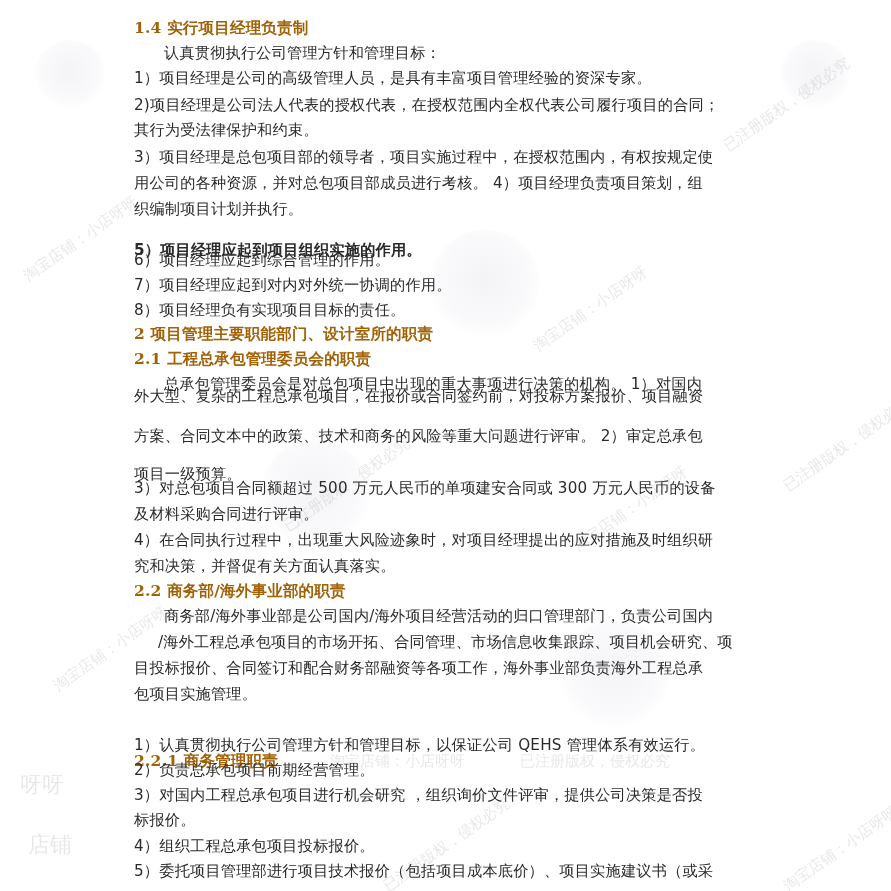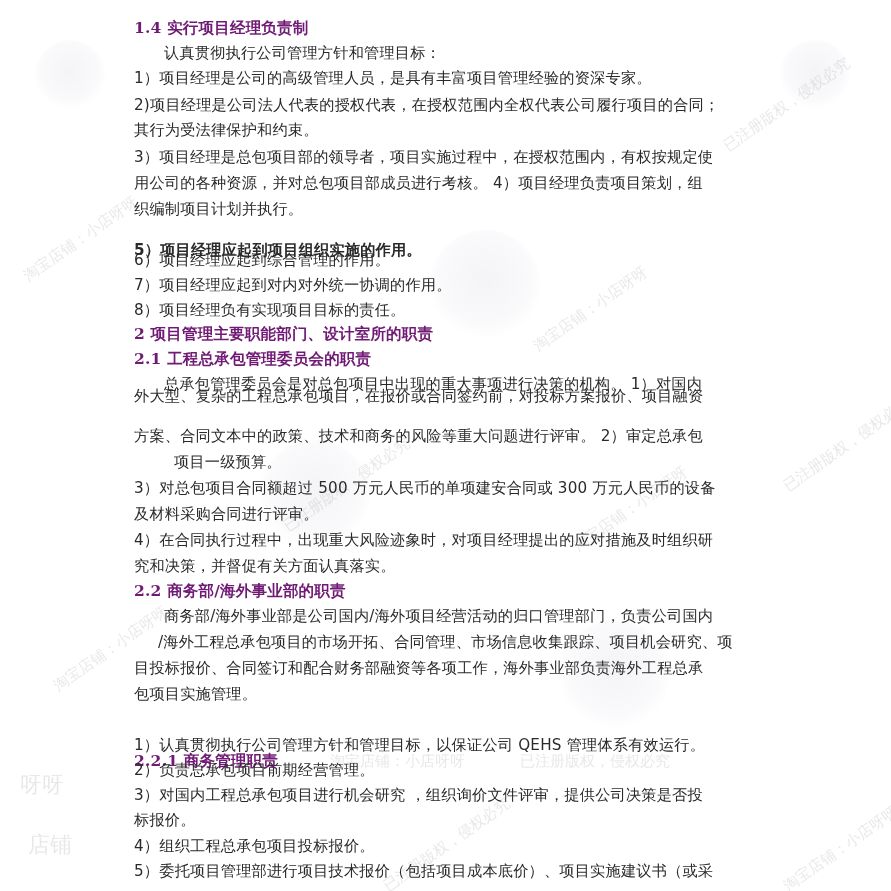--- a/index.html
+++ b/index.html
@@ -49,21 +49,21 @@
     left: 0;
     font-size: 15.2px;
     line-height: 20px;
     white-space: nowrap;
     letter-spacing: 0.2px;
   }
   .heading {
     font-weight: bold;
     font-family: "DejaVu Serif", "Liberation Serif", serif;
     font-size: 15.5px;
-    color: #701a75;
+    color: #a16207;
   }
   .indent { padding-left: 30px; }
 </style>
 </head>
 <body>
 
 <div class="page">
 
   <div class="mascot" style="left:35px;top:40px;"></div>
   <div class="mascot" style="left:780px;top:40px;"></div>
@@ -96,21 +96,21 @@
     <div class="line" style="top:181px;">织编制项目计划并执行。</div>
     <div class="line" style="top:222px;font-weight:bold;">5）项目经理应起到项目组织实施的作用。</div>
     <div class="line" style="top:232px;">6）项目经理应起到综合管理的作用。</div>
     <div class="line" style="top:257px;">7）项目经理应起到对内对外统一协调的作用。</div>
     <div class="line" style="top:282px;">8）项目经理负有实现项目目标的责任。</div>
     <div class="line heading" style="top:306px;">2 项目管理主要职能部门、设计室所的职责</div>
     <div class="line heading" style="top:331px;">2.1 工程总承包管理委员会的职责</div>
     <div class="line indent" style="top:356px;">总承包管理委员会是对总包项目中出现的重大事项进行决策的机构。  1）对国内</div>
     <div class="line" style="top:368px;">外大型、复杂的工程总承包项目，在报价或合同签约前，对投标方案报价、项目融资</div>
     <div class="line" style="top:408px;">方案、合同文本中的政策、技术和商务的风险等重大问题进行评审。  2）审定总承包</div>
-    <div class="line" style="top:434px;margin-left:40px;">项目一级预算。</div>
+    <div class="line" style="top:446px;">项目一级预算。</div>
     <div class="line" style="top:460px;">3）对总包项目合同额超过  500 万元人民币的单项建安合同或  300 万元人民币的设备</div>
     <div class="line" style="top:486px;">及材料采购合同进行评审。</div>
     <div class="line" style="top:512px;">4）在合同执行过程中，出现重大风险迹象时，对项目经理提出的应对措施及时组织研</div>
     <div class="line" style="top:538px;">究和决策，并督促有关方面认真落实。</div>
     <div class="line heading" style="top:563px;">2.2 商务部/海外事业部的职责</div>
     <div class="line indent" style="top:588px;">商务部/海外事业部是公司国内/海外项目经营活动的归口管理部门，负责公司国内</div>
     <div class="line" style="top:614px;margin-left:24px;">/海外工程总承包项目的市场开拓、合同管理、市场信息收集跟踪、项目机会研究、项</div>
     <div class="line" style="top:640px;">目投标报价、合同签订和配合财务部融资等各项工作，海外事业部负责海外工程总承</div>
     <div class="line" style="top:666px;">包项目实施管理。</div>
     <div class="line heading" style="top:692px;margin-top:41px;">2.2.1 商务管理职责</div>

